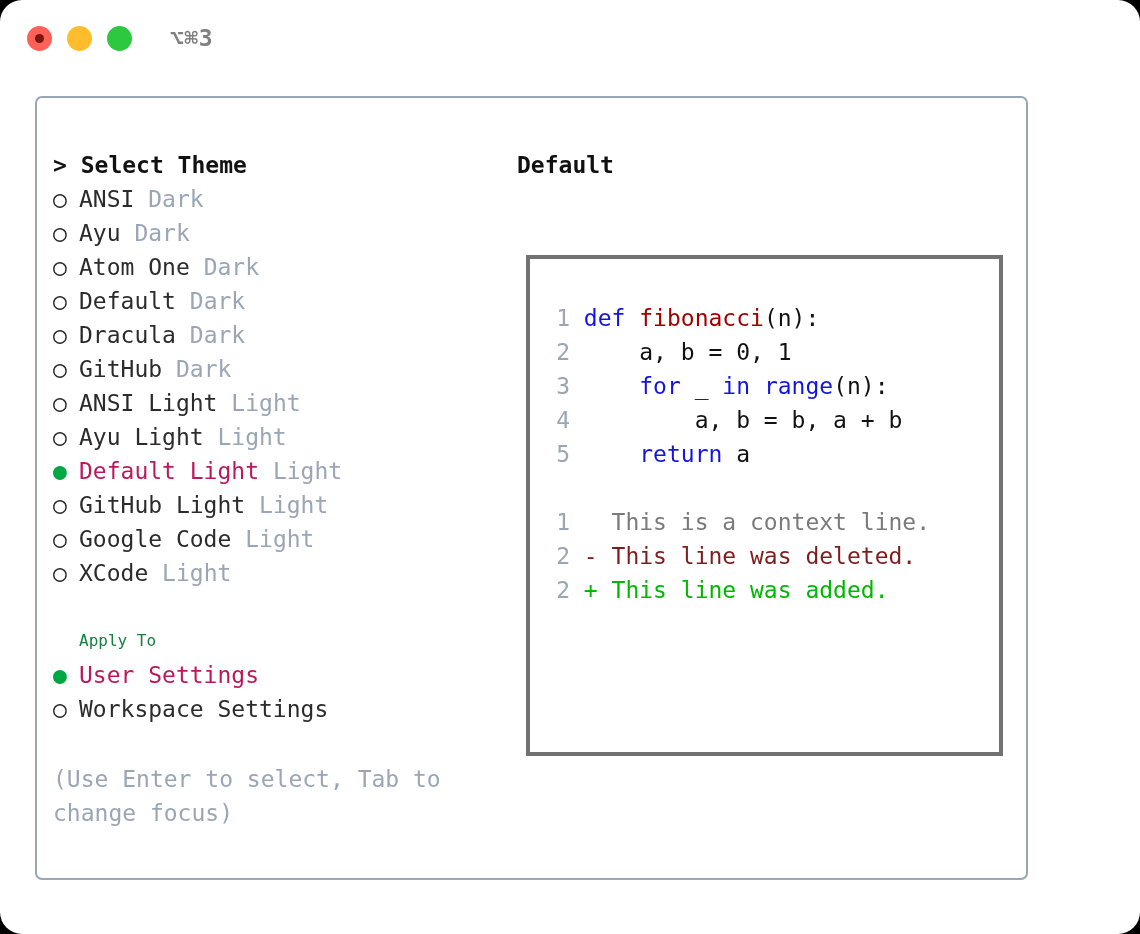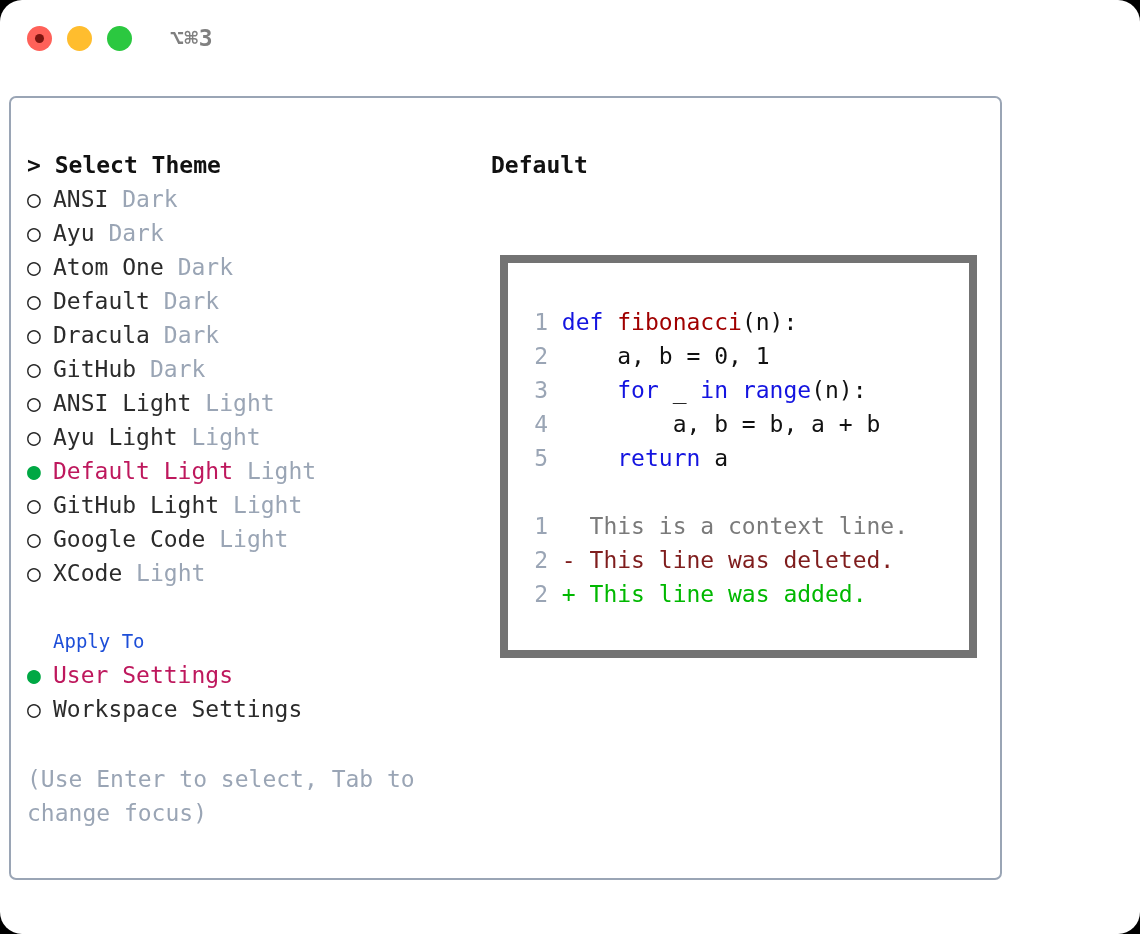--- a/index.html
+++ b/index.html
@@ -66,21 +66,21 @@
     font-size: 23px;
     font-weight: bold;
     color: #808080;
     letter-spacing: 0.5px;
     line-height: 28px;
   }
 
   
   #main-panel {
     position: absolute;
-    left: 9px;
+    left: 35px;
     top: 96px;
     width: 993px;
     height: 784px;
     border: 2px solid #9aa5b5;
     border-radius: 7px;
     box-sizing: border-box;
     background: #ffffff;
   }
 
   
@@ -109,22 +109,22 @@
     width: 26px;
     color: #2b2b2b;
   }
   .list-row.selected .marker { color: #00a844; }
   .list-row.selected .row-name { color: #be185d; }
   .row-name { color: #2b2b2b; text-align: center; }
   .row-tag  { color: #9aa5b5; }
 
   .section-gap { height: 34px; }
   .sub-heading {
-    font-size: 19px;
-    color: #1d4ed8;
+    font-size: 16px;
+    color: #15803d;
     line-height: 34px;
     white-space: pre;
     padding-left: 26px;
   }
   #hint-text {
     margin-top: 36px;
     font-size: 23px;
     line-height: 34px;
     color: #9aa5b5;
     width: 420px;
@@ -136,22 +136,22 @@
     position: absolute;
     left: 480px;
     top: 50px;
     width: 500px;
   }
   #preview-box {
     position: absolute;
     left: 9px;
     top: 107px;
     width: 477px;
-    height: 403px;
-    border: 8px solid #737373;
+    height: 501px;
+    border: 4px solid #737373;
     box-sizing: border-box;
     background: #ffffff;
   }
   #code-area {
     position: absolute;
     left: 10px;
     top: 42px;
     right: 4px;
     font-size: 23px;
     line-height: 34px;

